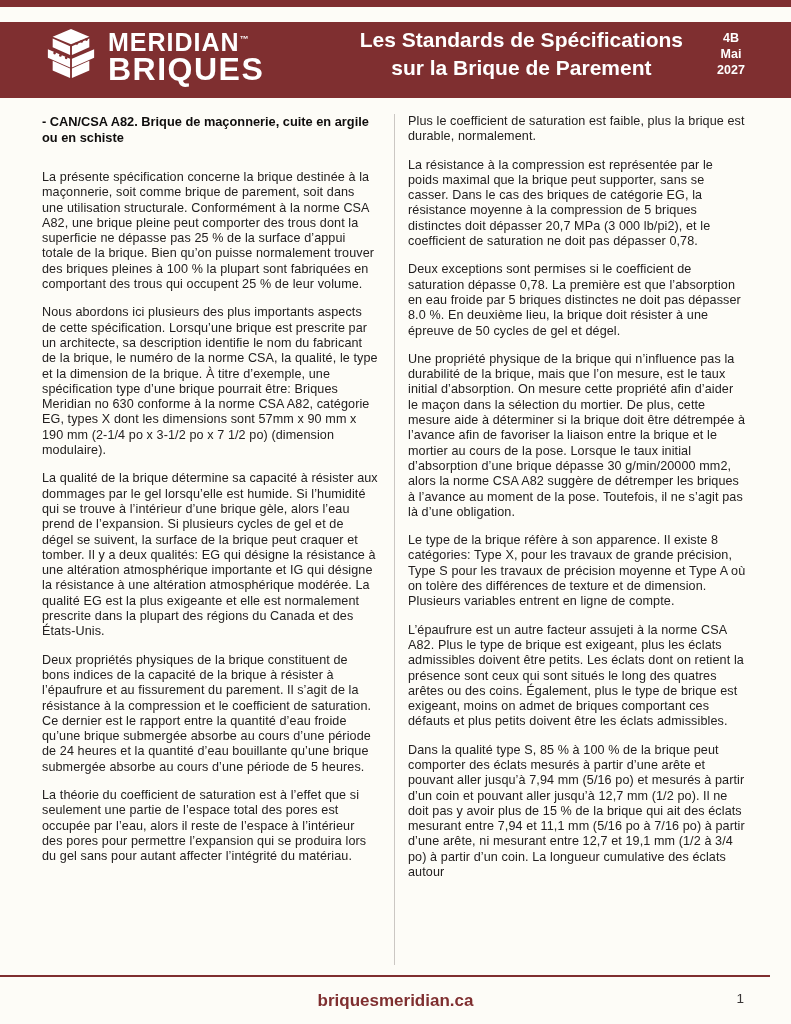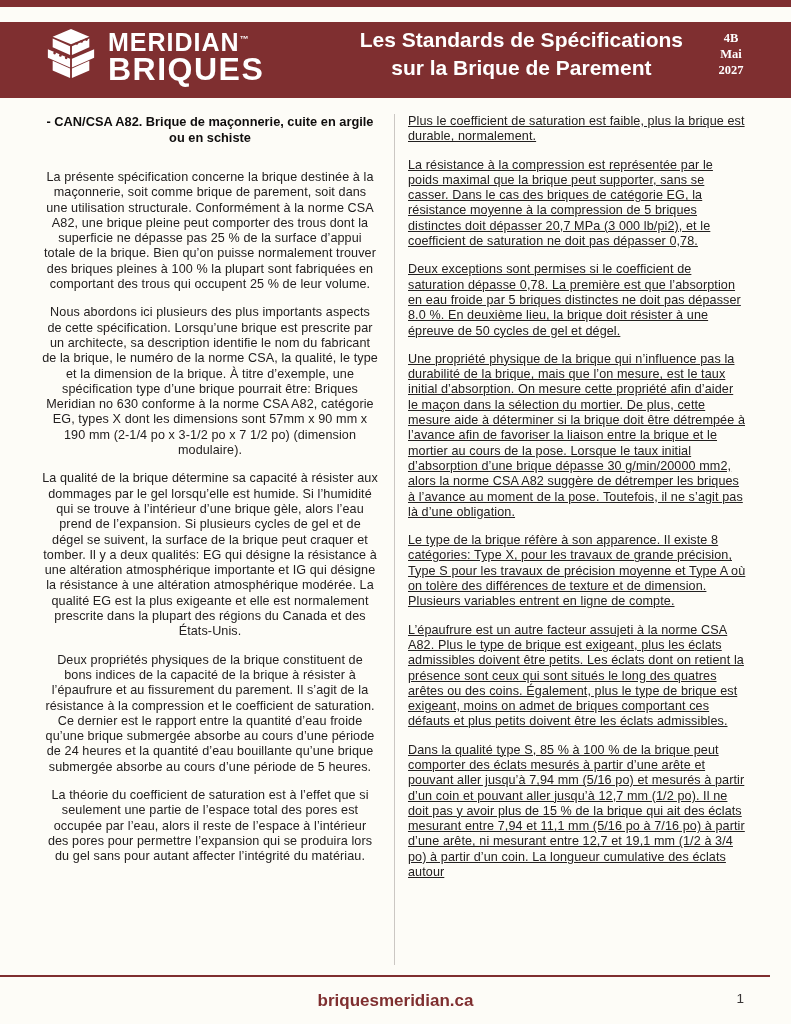--- a/index.html
+++ b/index.html
@@ -14,29 +14,29 @@
     display:flex; align-items:center;
     padding:0 28px 12px 44px; box-sizing:border-box; color:#ffffff;
   }
   .brand { display:flex; align-items:center; }
   .logo svg { display:block; }
   .brand-text { margin-left:10px; font-weight:bold; }
   .brand-l1 { font-size:25px; line-height:26px; letter-spacing:1px; }
   .brand-l1 sup { font-size:9px; letter-spacing:0; }
   .brand-l2 { font-size:32px; line-height:26px; letter-spacing:1.5px; }
   .title { margin-left:auto; text-align:center; font-weight:bold; font-size:21px; line-height:28px; }
-  .edition { width:64px; margin-left:16px; text-align:center; font-weight:bold; font-size:12.5px; line-height:16px;font-family:Liberation Serif, serif; }
+  .edition { width:64px; margin-left:16px; text-align:center; font-weight:bold; font-size:12.5px; line-height:16px; }
   .columns {
     display:flex; align-items:stretch;
     padding:16px 45px 0 42px; height:877px; box-sizing:border-box;
     color:#232020; overflow:hidden;
   }
-  .col-left { width:336px;text-align:center; }
+  .col-left { width:336px; }
   .divider { width:1px; background:#cbc7c3; margin:0 13px 10px 16px; }
-  .col-right { flex:1;text-decoration:underline; }
+  .col-right { flex:1; }
   .heading { margin:0 0 24px 0; font-size:12.8px; line-height:16px; font-weight:bold; color:#0f0d0d; }
   .para { margin:0 0 13px 0; font-size:12.6px; line-height:15.3px; letter-spacing:0.1px; }
   .footer-rule { position:absolute; left:0; top:975px; width:770px; height:2px; background:#7f2f30; }
   .footer-site {
     position:absolute; top:991px; left:0; width:100%; text-align:center;
     color:#7f2f30; font-weight:bold; font-size:17px;
   }
   .footer-page { position:absolute; top:991px; right:47px; color:#3a3636; font-size:13.5px; }
 </style>
 </head>

